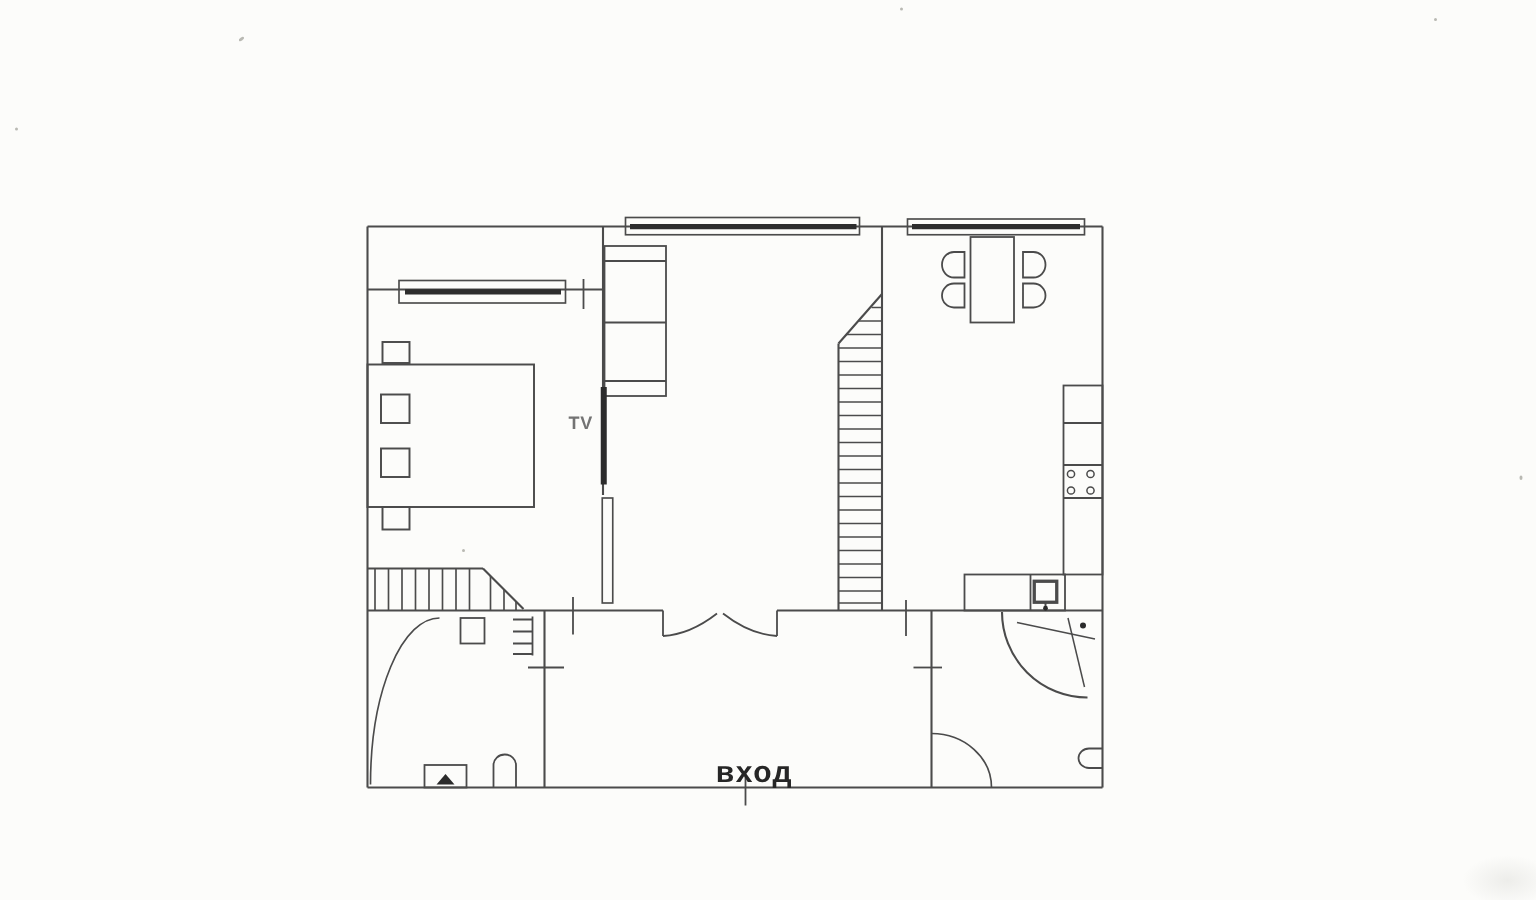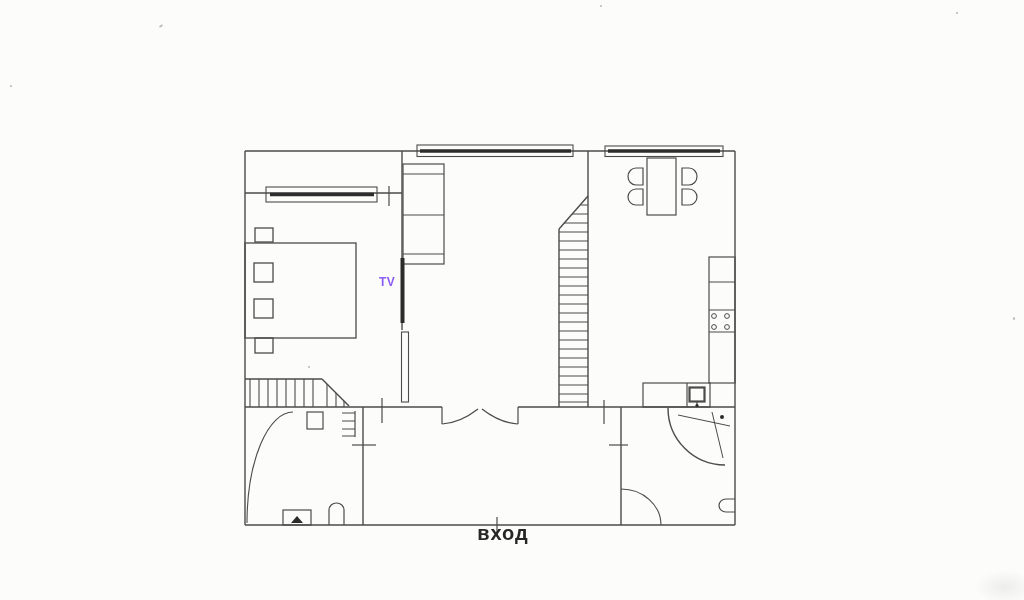--- a/index.html
+++ b/index.html
@@ -5,25 +5,25 @@
   html,body{margin:0;padding:0;}
   body{
     width:1024px;height:600px;position:relative;overflow:hidden;
     background:#fcfcfa;
     font-family:"Liberation Sans", sans-serif;
   }
   .canvas{position:absolute;inset:0;}
   svg{position:absolute;left:0;top:0;}
   .label{position:absolute;color:#232323;}
   .label-entrance{
-    left:468px;top:522px;width:70px;text-align:center;
+    left:468px;top:504px;width:70px;text-align:center;
     font-size:20px;font-weight:700;letter-spacing:1px;color:#262626;
   }
   .label-tv{
-    left:379px;top:275px;font-size:12px;font-weight:700;color:#8b5cf6;
+    left:379px;top:275px;font-size:12px;font-weight:700;color:#737373;
     letter-spacing:0.5px;
   }
   
   .speck{position:absolute;background:#b9b9b3;border-radius:50%;}
   .sp1{left:159px;top:25px;width:4px;height:2px;transform:rotate(-35deg);}
   .sp2{left:10px;top:85px;width:2px;height:2px;}
   .sp3{left:600px;top:5px;width:2px;height:2px;}
   .sp4{left:956px;top:12px;width:2px;height:2px;}
   .sp5{left:1013px;top:317px;width:2px;height:3px;}
   .sp6{left:308px;top:366px;width:2px;height:2px;}

